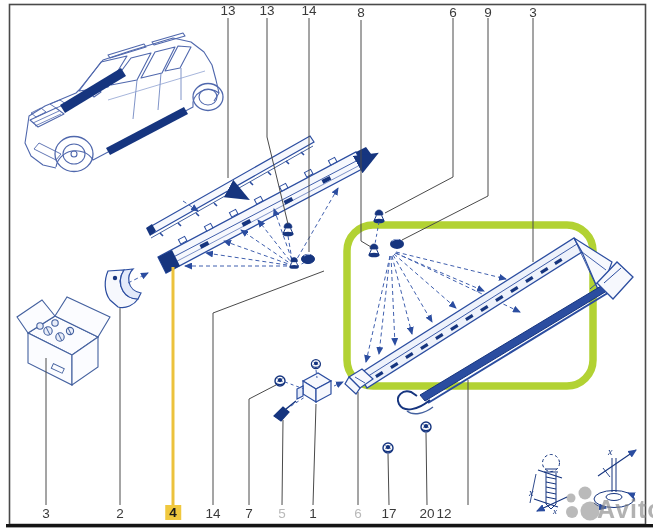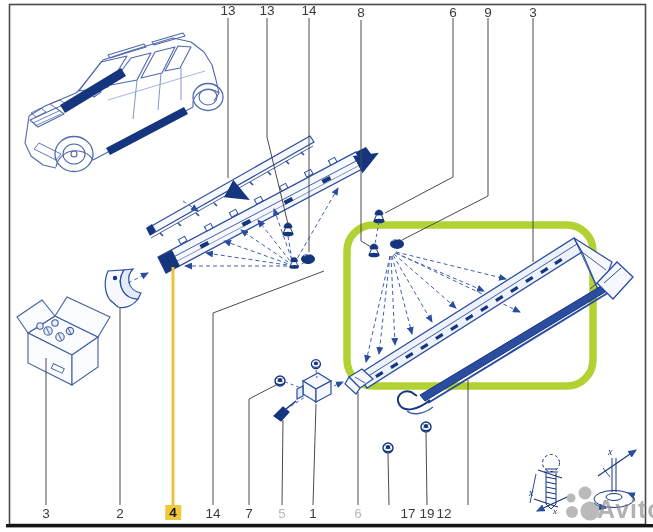--- a/index.html
+++ b/index.html
@@ -303,19 +303,19 @@
 <span class="label" style="left:533px;top:5px">3</span>
 
 <span class="label" style="left:46px;top:506px">3</span>
 <span class="label" style="left:120px;top:506px">2</span>
 <span class="label selected" style="left:173px;top:505px">4</span>
 <span class="label" style="left:213px;top:506px">14</span>
 <span class="label" style="left:249px;top:506px">7</span>
 <span class="label muted" style="left:282px;top:506px">5</span>
 <span class="label" style="left:313px;top:506px">1</span>
 <span class="label muted" style="left:358px;top:506px">6</span>
-<span class="label" style="left:408px;top:506px">17</span>
-<span class="label" style="left:427px;top:506px">19</span>
+<span class="label" style="left:389px;top:506px">17</span>
+<span class="label" style="left:427px;top:506px">20</span>
 <span class="label" style="left:444px;top:506px">12</span>
 
 <span class="wm">Avito</span>
 
 </div>
 
 </body></html>

